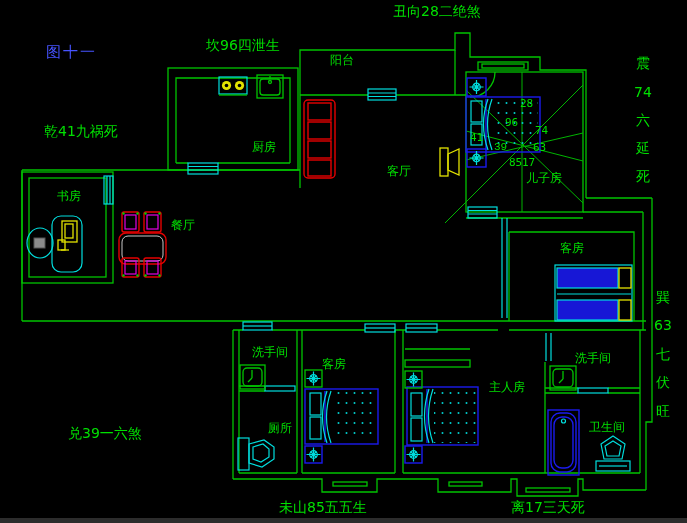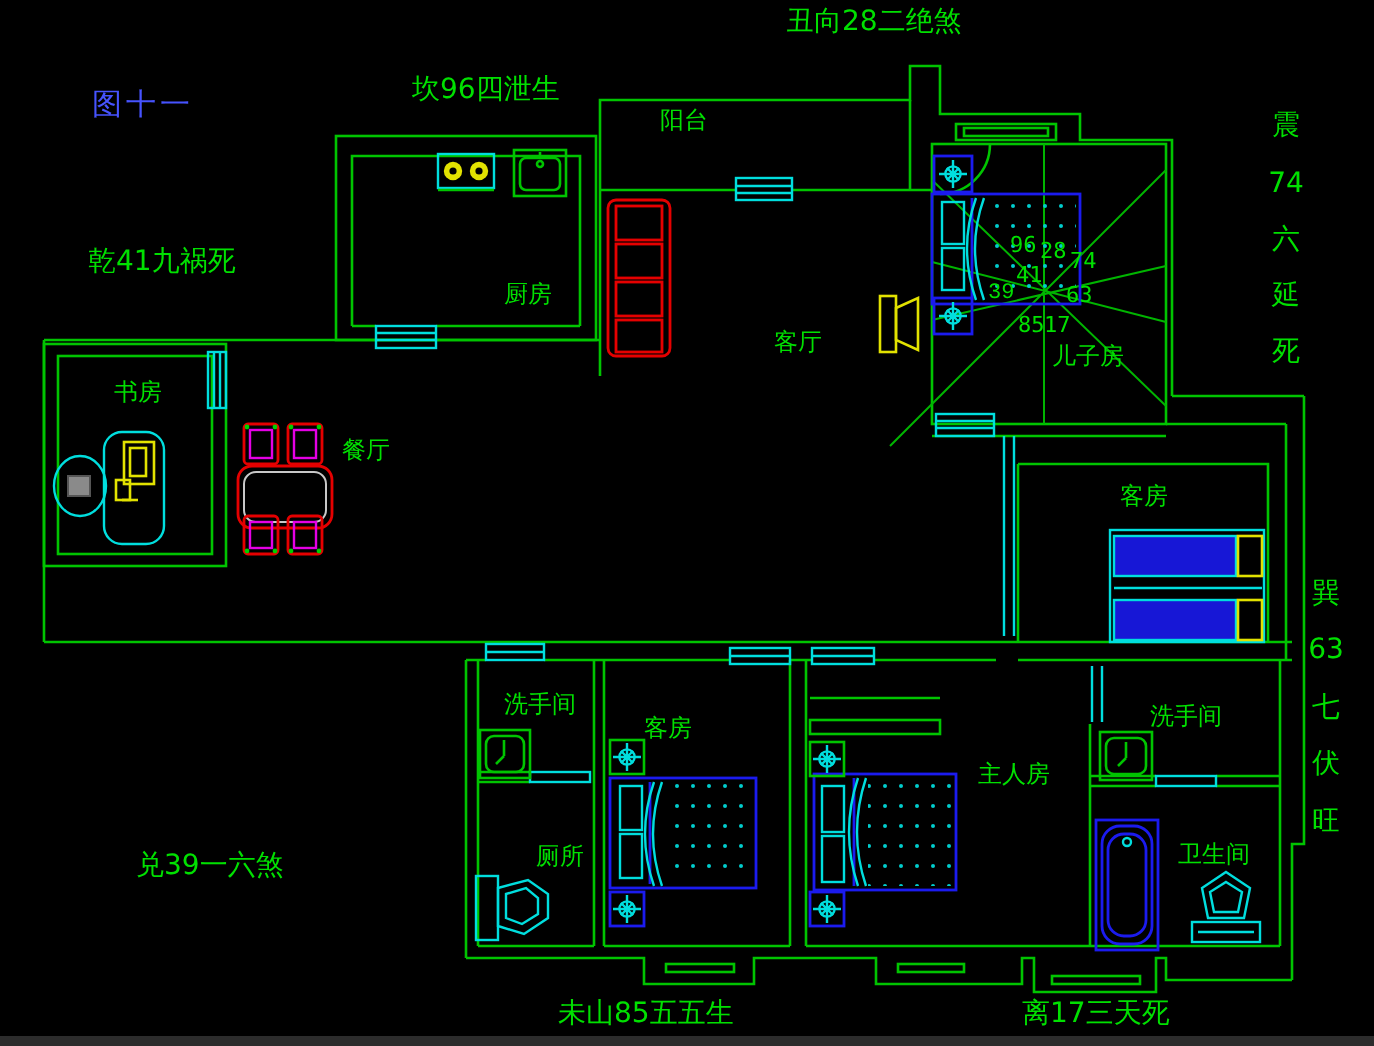--- a/index.html
+++ b/index.html
@@ -347,22 +347,22 @@
   <div class="lbl room" style="left:526px;top:172px;">儿子房</div>
   <div class="lbl room" style="left:560px;top:242px;">客房</div>
   <div class="lbl room" style="left:252px;top:346px;">洗手间</div>
   <div class="lbl room" style="left:268px;top:422px;">厕所</div>
   <div class="lbl room" style="left:322px;top:358px;">客房</div>
   <div class="lbl room" style="left:489px;top:381px;">主人房</div>
   <div class="lbl room" style="left:575px;top:352px;">洗手间</div>
   <div class="lbl room" style="left:589px;top:421px;">卫生间</div>
 
   <div class="lbl num" style="left:505px;top:117px;">96</div>
-  <div class="lbl num" style="left:520px;top:120px;">28</div>
-  <div class="lbl num" style="left:508px;top:132px;">41</div>
+  <div class="lbl num" style="left:520px;top:98px;">28</div>
+  <div class="lbl num" style="left:470px;top:132px;">41</div>
   <div class="lbl num" style="left:535px;top:125px;">74</div>
   <div class="lbl num" style="left:494px;top:142px;font-family:Liberation Mono, monospace;">39</div>
   <div class="lbl num" style="left:533px;top:142px;">63</div>
   <div class="lbl num" style="left:509px;top:157px;">85</div>
   <div class="lbl num" style="left:522px;top:157px;">17</div>
 
   <div class="bottombar"></div>
 </div>
 
 </body></html>

